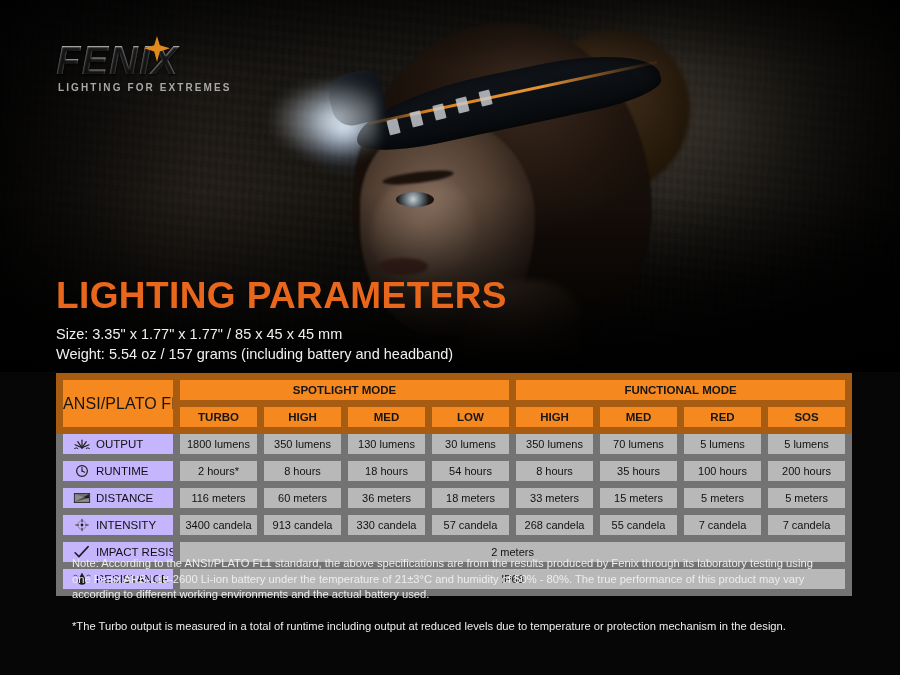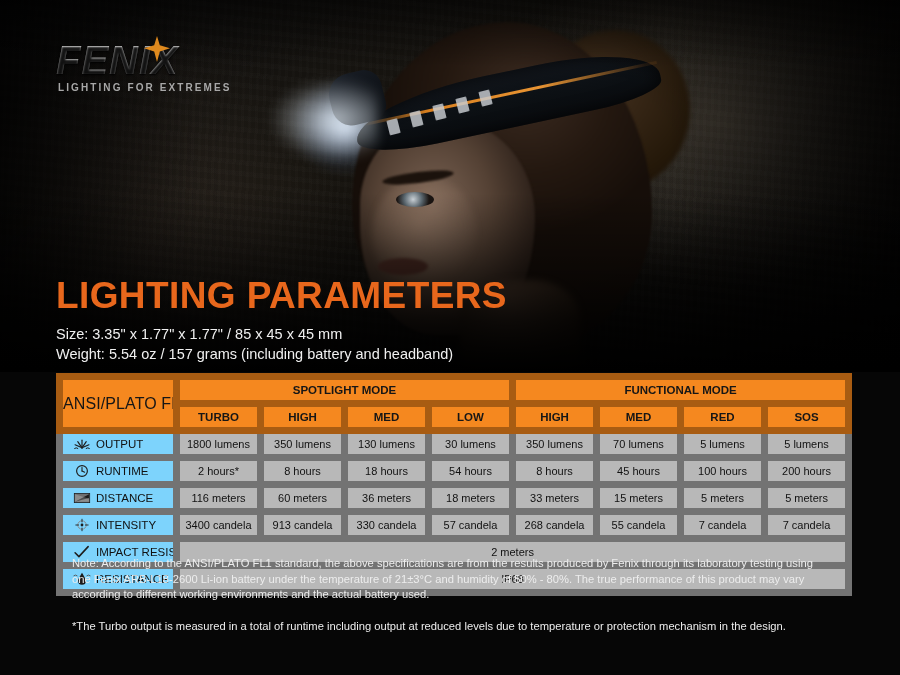--- a/index.html
+++ b/index.html
@@ -192,21 +192,21 @@
     font-weight:bold;
     font-size:11.5px;
     border-color:#a85c12;
   }
   th.corner {
     font-size:16px; font-weight:normal;
     letter-spacing:.1px;
   }
   tbody td { background:#b8b8b8; }
   td.rowlabel {
-    background:#7dd3fc;
+    background:#c4b5fd;
     text-align:left;
     padding-left:9px;
     font-size:11.5px;
     font-weight:normal;
     color:#111;
   }
   .rl-inner { display:flex; align-items:center; gap:4px; height:20px; }
   .rl-icon  { width:20px; height:16px; flex:0 0 20px; display:block; }
   .rl-text  { line-height:20px; }
   .merged   { text-align:center; }
@@ -328,21 +328,21 @@
                 <line x1="13" y1="10" x2="16.5" y2="11.5" stroke="#1d1d1d" stroke-width="1.4" stroke-linecap="round"></line>
               </svg>
               <span class="rl-text">RUNTIME</span>
             </span>
           </td>
           <td>2 hours*</td>
           <td>8 hours</td>
           <td>18 hours</td>
           <td>54 hours</td>
           <td>8 hours</td>
-          <td>45 hours</td>
+          <td>35 hours</td>
           <td>100 hours</td>
           <td>200 hours</td>
         </tr>
 
         <tr>
           <td class="rowlabel">
             <span class="rl-inner">
               <svg class="rl-icon" viewBox="0 0 26 20">
                 <rect x="3" y="4" width="20" height="12" fill="#6f6f6f" stroke="#1d1d1d" stroke-width="1"></rect>
                 <path d="M4 15 L22 5 L22 10 Z" fill="#1d1d1d"></path>

